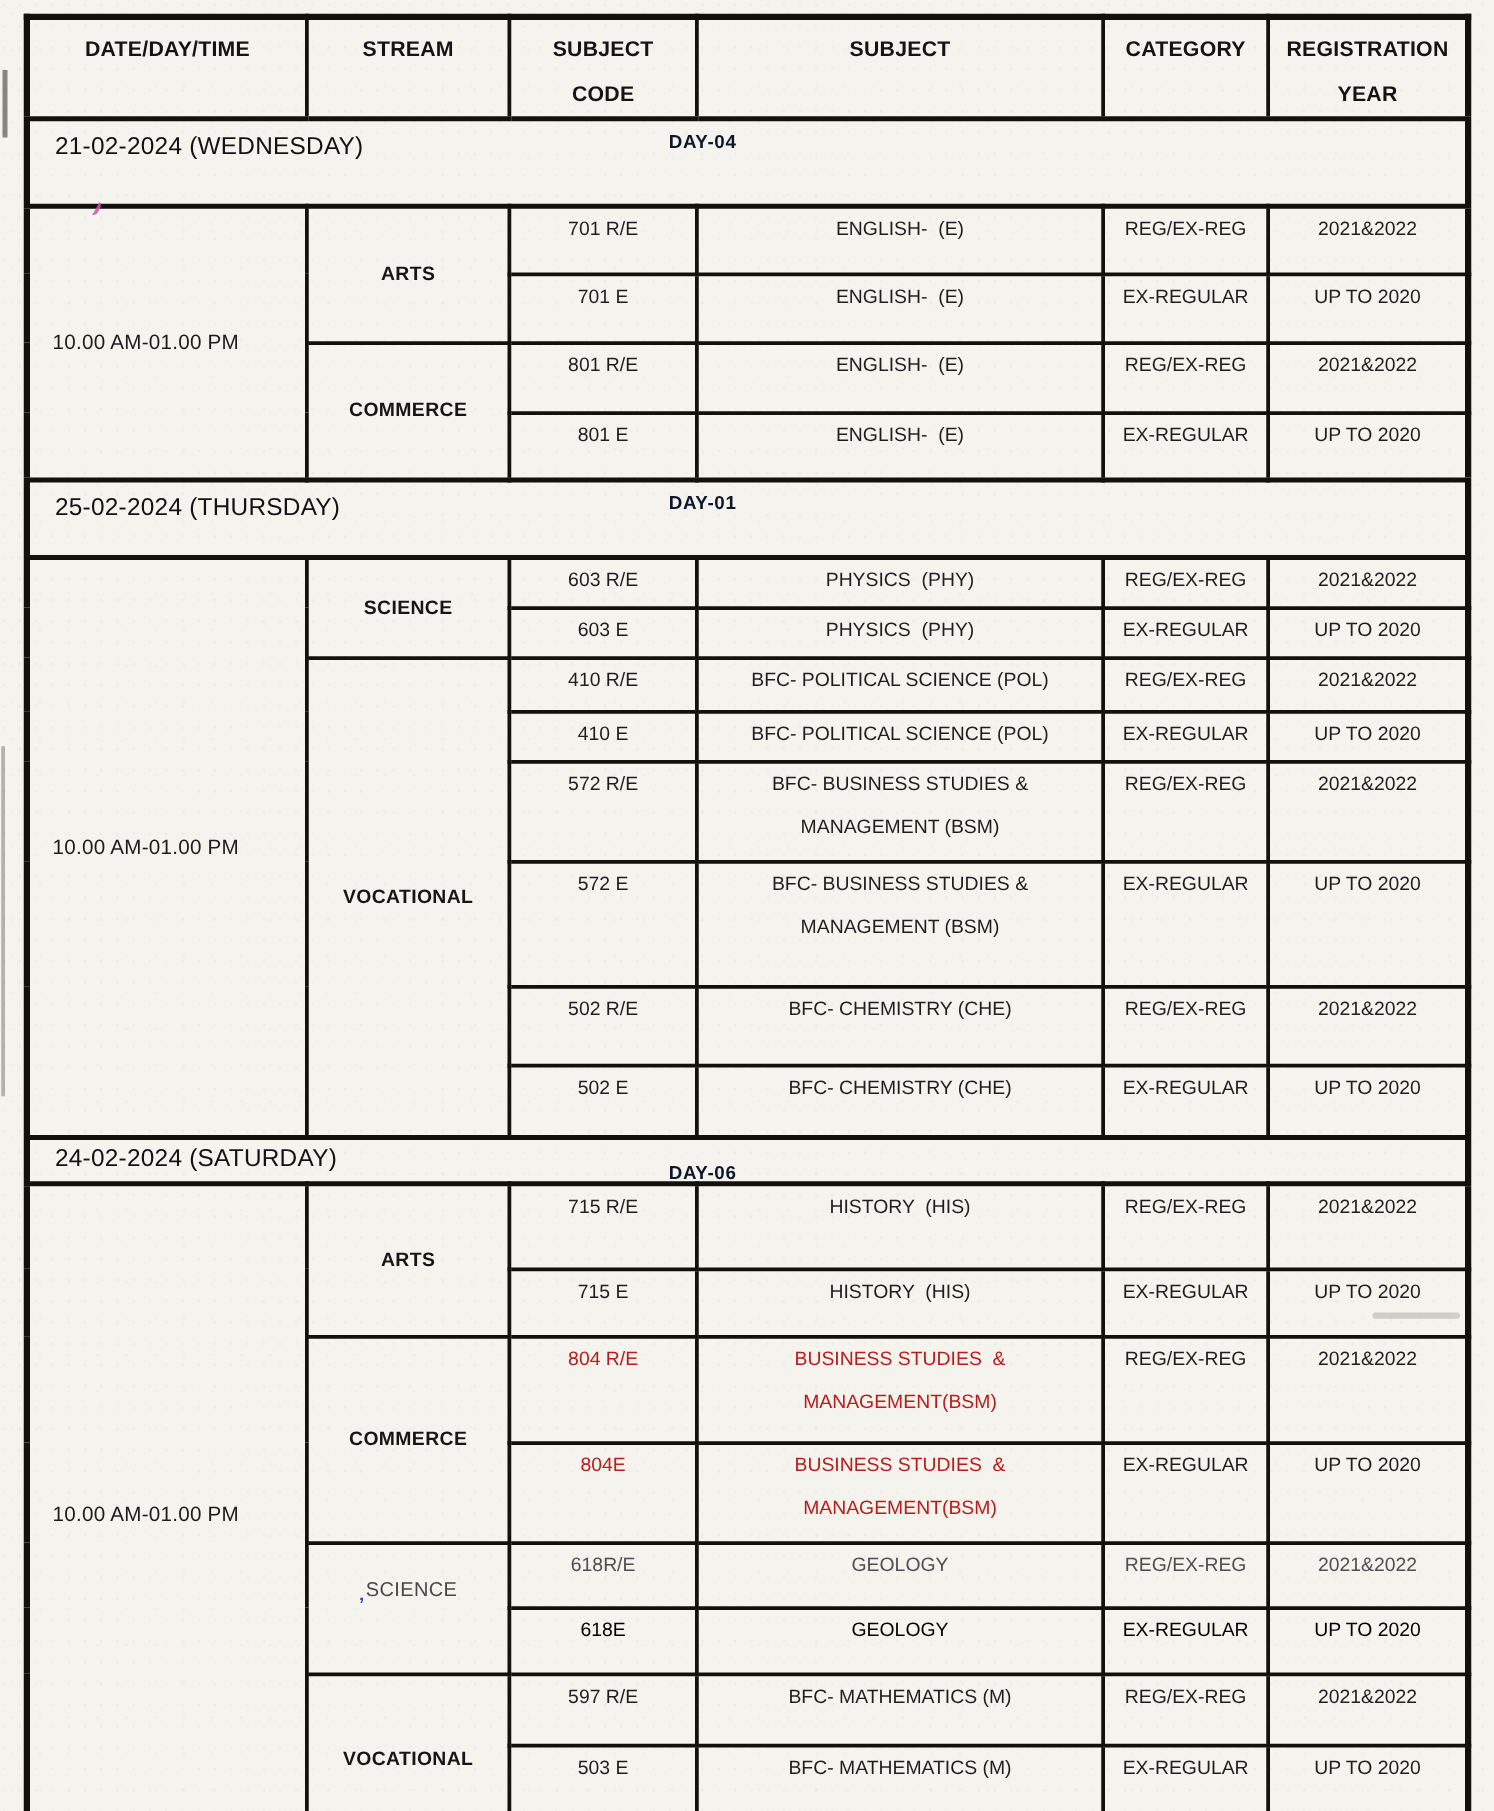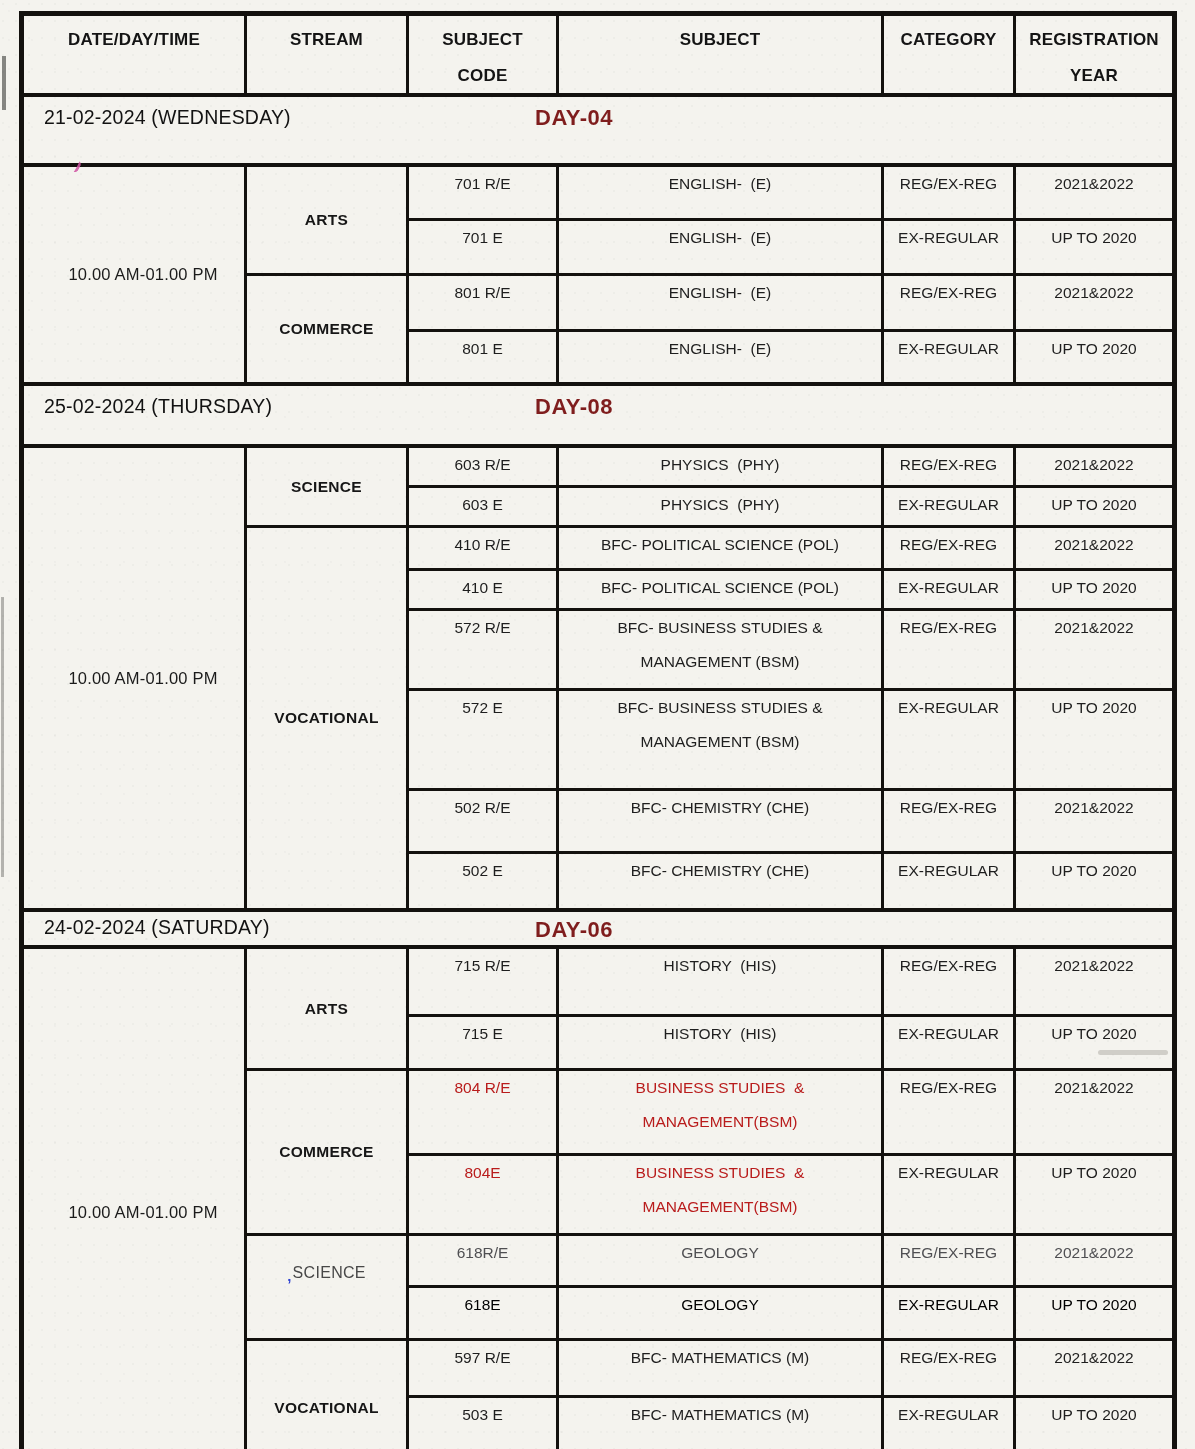--- a/index.html
+++ b/index.html
@@ -31,26 +31,26 @@
   }
   tr.banner td {
     border-left:5px solid #13110e; border-right:5px solid #13110e;
     border-top-width:4px; border-bottom-width:4px;
     vertical-align:top; position:relative;
     padding:9px 0 0 20px;
   }
   .banner-date { font-size:19.5px; font-weight:normal; color:#121212; letter-spacing:0.2px; }
   .banner-day {
     position:absolute; left:511px; top:8px;
-    font-size:22px; font-weight:bold; color:#7f1d1d; letter-spacing:0.5px;
+    font-size:15px; font-weight:bold; color:#0f172a; letter-spacing:0.5px;
   }
   tr.banner.thin td { padding-top:4px; }
-  tr.banner.thin .banner-day { top:5px; }
+  tr.banner.thin .banner-day { top:18px; }
   td.time {
-    vertical-align:middle; text-align:center;
+    vertical-align:middle; text-align:left;
     padding-left:18px; font-size:16.5px; color:#1b1b1b;
     letter-spacing:0.2px;
   }
   td.stream {
     vertical-align:middle; text-align:center;
     font-size:15.5px; font-weight:bold; color:#161616;
     letter-spacing:0.3px;
   }
   td.stream.plain {
     font-weight:normal; color:#474747; font-size:16px;
@@ -136,21 +136,21 @@
   <tr style="height:54px">
     <td class="cell">801 E</td>
     <td class="cell">ENGLISH-  (E)</td>
     <td class="cell">EX-REGULAR</td>
     <td class="cell">UP TO 2020</td>
   </tr>
 
   <tr class="banner" style="height:62px">
     <td colspan="6">
       <span class="banner-date">25-02-2024 (THURSDAY)</span>
-      <span class="banner-day">DAY-08</span>
+      <span class="banner-day">DAY-01</span>
     </td>
   </tr>
 
   <tr style="height:40px">
     <td class="time" rowspan="8">10.00 AM-01.00 PM</td>
     <td class="stream" rowspan="2">SCIENCE</td>
     <td class="cell">603 R/E</td>
     <td class="cell">PHYSICS  (PHY)</td>
     <td class="cell">REG/EX-REG</td>
     <td class="cell">2021&amp;2022</td>

